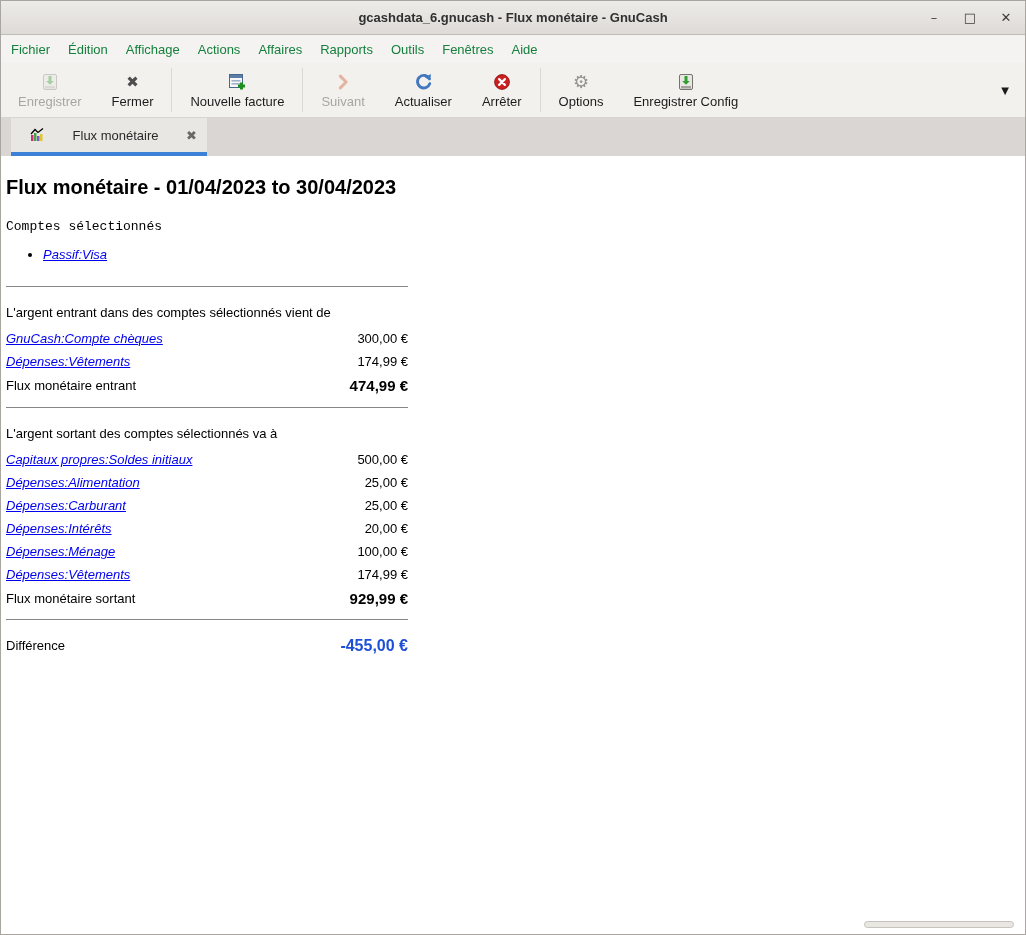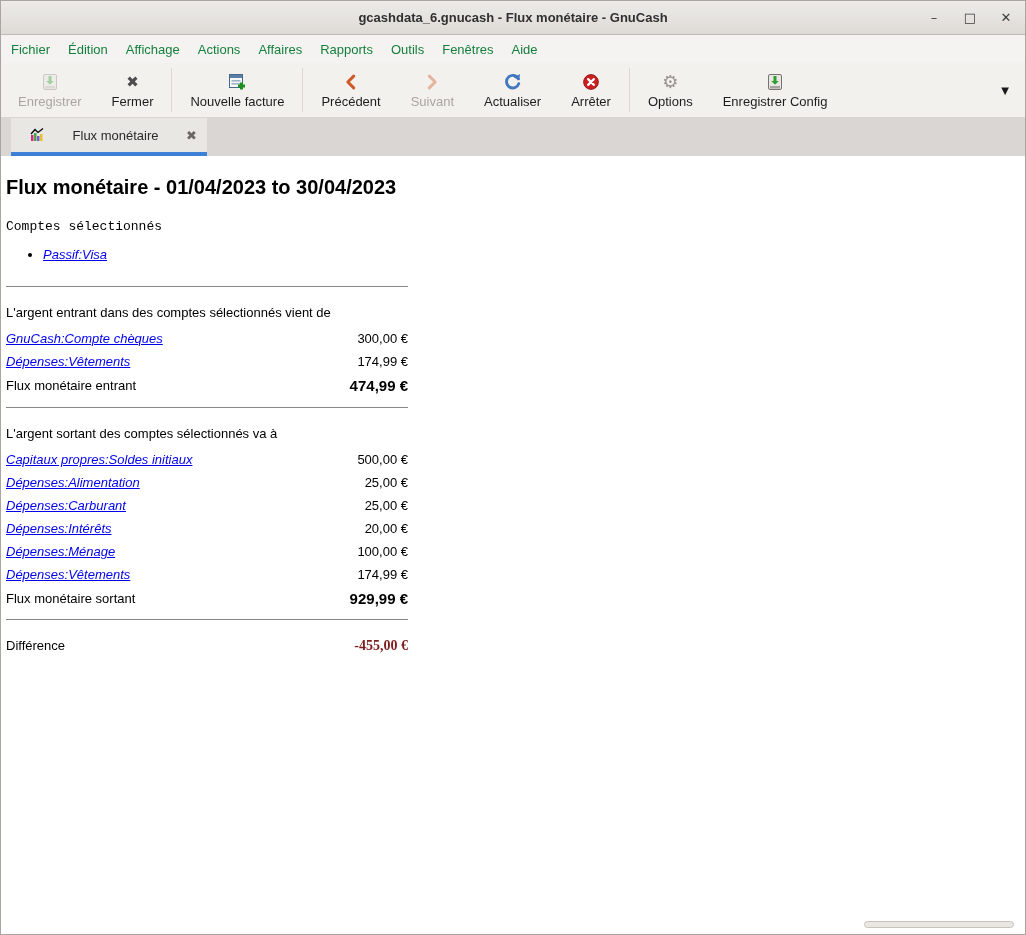--- a/index.html
+++ b/index.html
@@ -94,21 +94,21 @@
   .rule-1 { margin-top: 24px; }
   .rule-2 { margin-top: 9px; }
   .rule-3 { margin-top: 8px; }
   .section-heading { margin-top: 17px; line-height: 17px; }
   .fin-table { margin-top: 6px; }
   .row { display: flex; justify-content: space-between; align-items: center; height: 23px; }
   .row .amt { color: #000; }
   .row.total { height: 25px; }
   .row.total .amt { font-weight: bold; font-size: 15px; }
   .diff-row { margin-top: 13px; height: 25px; display: flex; justify-content: space-between; align-items: center; }
-  .diff-row .amt { font-weight: bold; font-size: 14px; color: #7f1d1d; font-family: Liberation Serif, serif; }
+  .diff-row .amt { font-weight: bold; font-size: 16px; color: #1d4ed8; }
 
   .progress-pill {
     position: absolute; right: 11px; bottom: 6px;
     width: 150px; height: 7px; border-radius: 4px;
     background: #eae7e3; border: 1px solid #c6c3bf;
   }
 </style>
 </head>
 <body>
 
@@ -164,28 +164,20 @@
           <rect x="4.5" y="8" width="9" height="1.6" fill="#9fb4c9"></rect>
           <rect x="4.5" y="11" width="9" height="1.6" fill="#9fb4c9"></rect>
           <path d="M14.5 10.5 v7 M11 14 h7" stroke="#1f8f1f" stroke-width="3" fill="none"></path>
         </svg>
       </span>
       <span>Nouvelle facture</span>
     </div>
 
     <div class="tsep"></div>
 
-    <div class="tbtn">
-      <span class="ticon">
-        <svg width="18" height="18" viewBox="0 0 20 20">
-          <path d="M13 3.5 L6.5 10 L13 16.5" fill="none" stroke="#cd5b2a" stroke-width="3.4" stroke-linecap="round" stroke-linejoin="round"></path>
-        </svg>
-      </span>
-      <span>Précédent</span>
-    </div>
 
     <div class="tbtn disabled">
       <span class="ticon">
         <svg width="18" height="18" viewBox="0 0 20 20">
           <path d="M7 3.5 L13.5 10 L7 16.5" fill="none" stroke="#cd5b2a" stroke-width="3.4" stroke-linecap="round" stroke-linejoin="round"></path>
         </svg>
       </span>
       <span>Suivant</span>
     </div>
 

